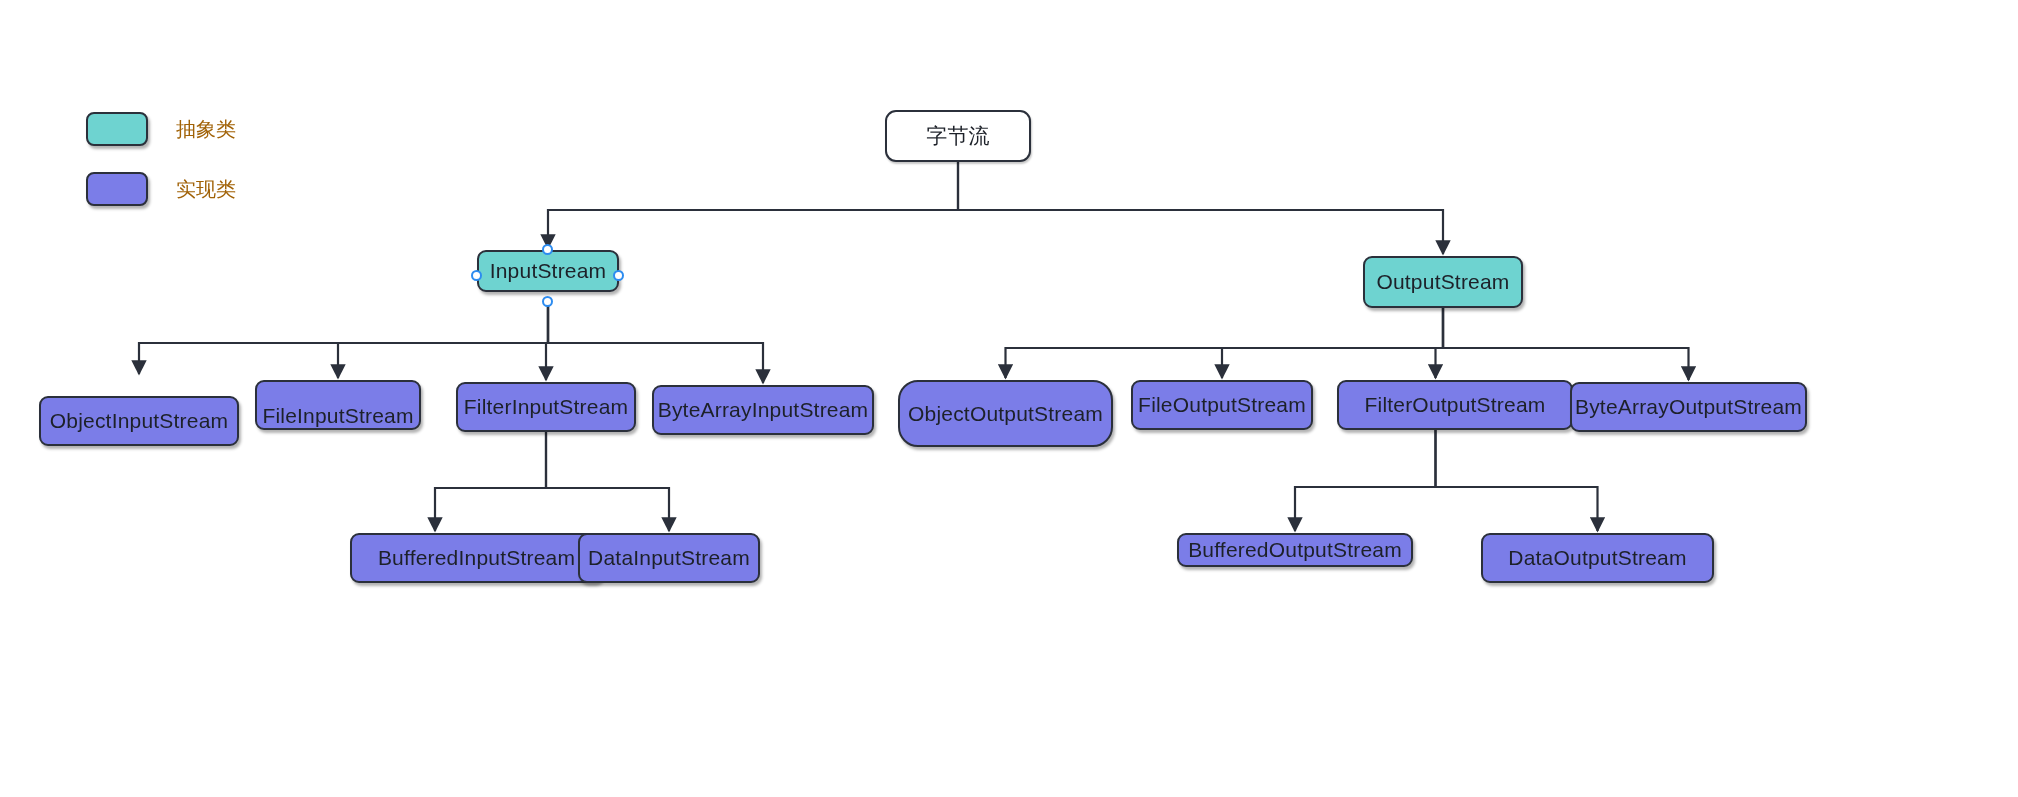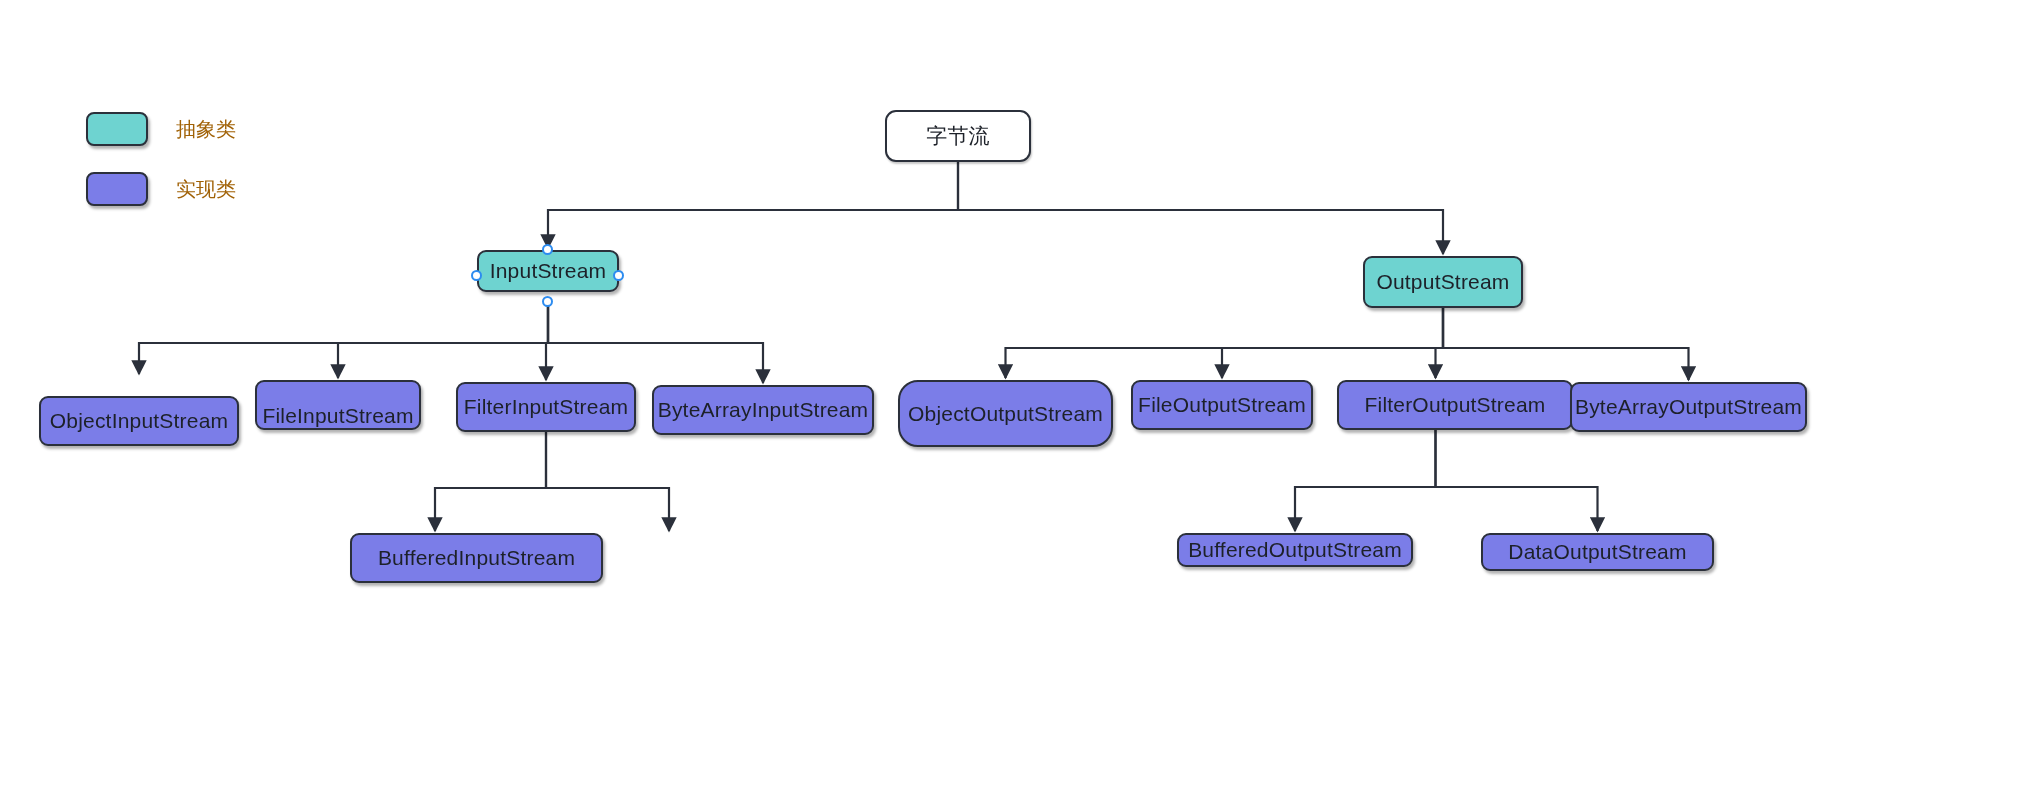--- a/index.html
+++ b/index.html
@@ -189,24 +189,27 @@
     <div class="node concrete" style="left: 1337px; top: 380px; width: 236px; height: 50px;">
       <span>FilterOutputStream</span>
     </div>
     <div class="node concrete" style="left: 1570px; top: 382px; width: 237px; height: 50px;">
       <span>ByteArrayOutputStream</span>
     </div>
 
     <div class="node concrete" style="left: 327px; top: 533px; width: 253px; height: 50px; margin-left: 23px;">
       <span>BufferedInputStream</span>
     </div>
+    <div class="node concrete" style="left: 578px; top: 533px; width: 182px; height: 50px;">
+      <span>DataInputStream</span>
+    </div>
     <div class="node concrete" style="left: 1177px; top: 533px; width: 236px; height: 34px;">
       <span>BufferedOutputStream</span>
     </div>
-    <div class="node concrete" style="left: 1481px; top: 533px; width: 233px; height: 38px;">
+    <div class="node concrete" style="left: 1481px; top: 533px; width: 233px; height: 50px;">
       <span>DataOutputStream</span>
     </div>
 
   <div class="handle" style="left: 548px; top: 250px;"></div>
       <div class="handle" style="left: 619px; top: 276px;"></div>
       <div class="handle" style="left: 548px; top: 302px;"></div>
       <div class="handle" style="left: 477px; top: 276px;"></div>
     </div>
 </div>
 

